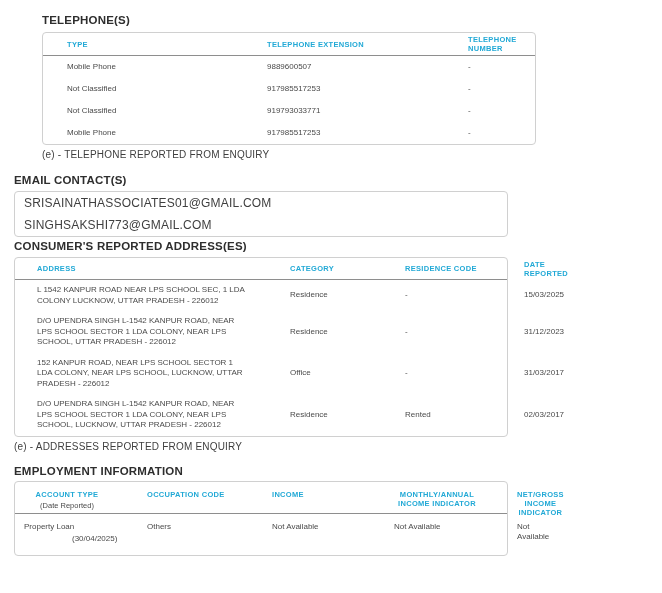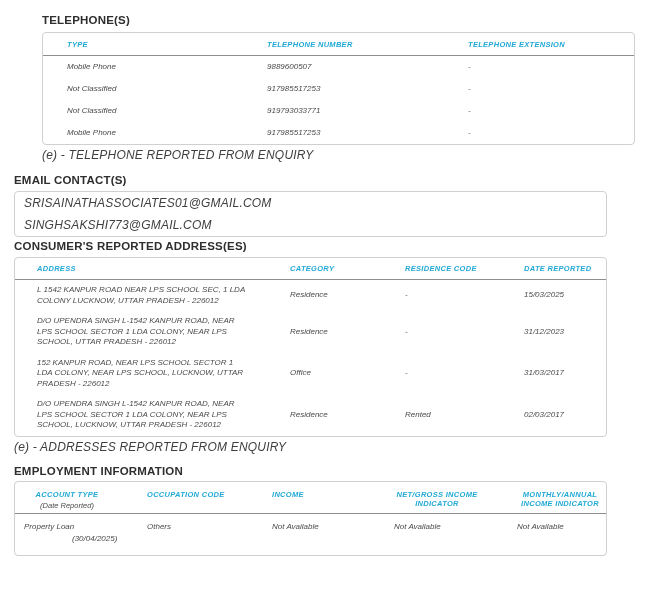--- a/index.html
+++ b/index.html
@@ -10,24 +10,23 @@
     color:#484848;
     -webkit-font-smoothing:antialiased;
   }
   .content{width:617px;}
   section{display:block;}
   .section-heading{
     font-size:11.5px;font-weight:bold;color:#2e2e2e;
     letter-spacing:.2px;line-height:13px;margin:0 0 5px 0;
   }
   .tbl{
-    width:593px;box-sizing:border-box;
+    width:494px;box-sizing:border-box;
     border:1px solid #d0d0d0;border-radius:4px;
     background:#fff;
-    font-style:italic;
   }
   .thead{
     border-bottom:1px solid #8e8e8e;
     align-items:center;
   }
   .thead > div{
     font-size:7.5px;font-weight:bold;color:#22a9d6;
     letter-spacing:.3px;line-height:9px;
   }
   .trow > div{font-size:8px;color:#4a4a4a;line-height:10.5px;}
@@ -48,44 +47,44 @@
   
   .emp-grid{display:grid;grid-template-columns:123px 125px 122px 123px 1fr;}
   .emp-grid > div{padding-left:9px;box-sizing:border-box;}
   .emp-head{height:32px;align-items:start;padding-top:8px;box-sizing:border-box;}
   .emp-head .wrapcell{max-width:95px;text-align:center;}
   .head-sub{font-size:7.5px;font-weight:normal;color:#4a4a4a;letter-spacing:0;
     margin-top:2px;line-height:9px;}
   .emp-row{padding:8px 0 10px 0;}
   .cell-sub{margin-top:2px;padding-left:48px;}
   .note{
-    font-size:12px;color:#3e3e3e;letter-spacing:.2px;
-    line-height:10px;margin:5px 0 0 0;font-style:italic;
+    font-size:10px;color:#3e3e3e;letter-spacing:.2px;
+    line-height:10px;margin:5px 0 0 0;
   }
   
   .sec-telephones{margin-top:0;padding-left:28px;}
   .sec-emails{margin-top:14px;}
   .sec-emails .section-heading{margin-bottom:4px;}
   .sec-addresses{margin-top:3px;}
   .sec-addresses .section-heading{margin-bottom:4px;}
   .sec-employment{margin-top:13px;}
   .sec-employment .section-heading{margin-bottom:3px;}
 </style>
 </head>
 <body>
 
 <div class="content">
 
   <section class="sec-telephones">
     <h2 class="section-heading">TELEPHONE(S)</h2>
     <div class="tbl">
       <div class="thead phone-grid phone-head">
         <div>TYPE</div>
+        <div>TELEPHONE EXTENSION</div>
         <div>TELEPHONE NUMBER</div>
-        <div>TELEPHONE EXTENSION</div>
       </div>
       <div class="trow phone-grid phone-row">
         <div>Mobile Phone</div>
         <div>9889600507</div>
         <div>-</div>
       </div>
       <div class="trow phone-grid phone-row">
         <div>Not Classified</div>
         <div>917985517253</div>
         <div>-</div>
@@ -152,22 +151,22 @@
   <section class="sec-employment">
     <h2 class="section-heading">EMPLOYMENT INFORMATION</h2>
     <div class="tbl">
       <div class="thead emp-grid emp-head" style="display:grid;">
         <div class="wrapcell">
           <div>ACCOUNT TYPE</div>
           <div class="head-sub">(Date Reported)</div>
         </div>
         <div>OCCUPATION CODE</div>
         <div>INCOME</div>
+        <div class="wrapcell">MONTHLY/ANNUAL INCOME INDICATOR</div>
         <div class="wrapcell">NET/GROSS INCOME INDICATOR</div>
-        <div class="wrapcell">MONTHLY/ANNUAL INCOME INDICATOR</div>
       </div>
       <div class="trow emp-grid emp-row">
         <div>
           <div>Property Loan</div>
           <div class="cell-sub">(30/04/2025)</div>
         </div>
         <div>Others</div>
         <div>Not Available</div>
         <div>Not Available</div>
         <div>Not Available</div>

